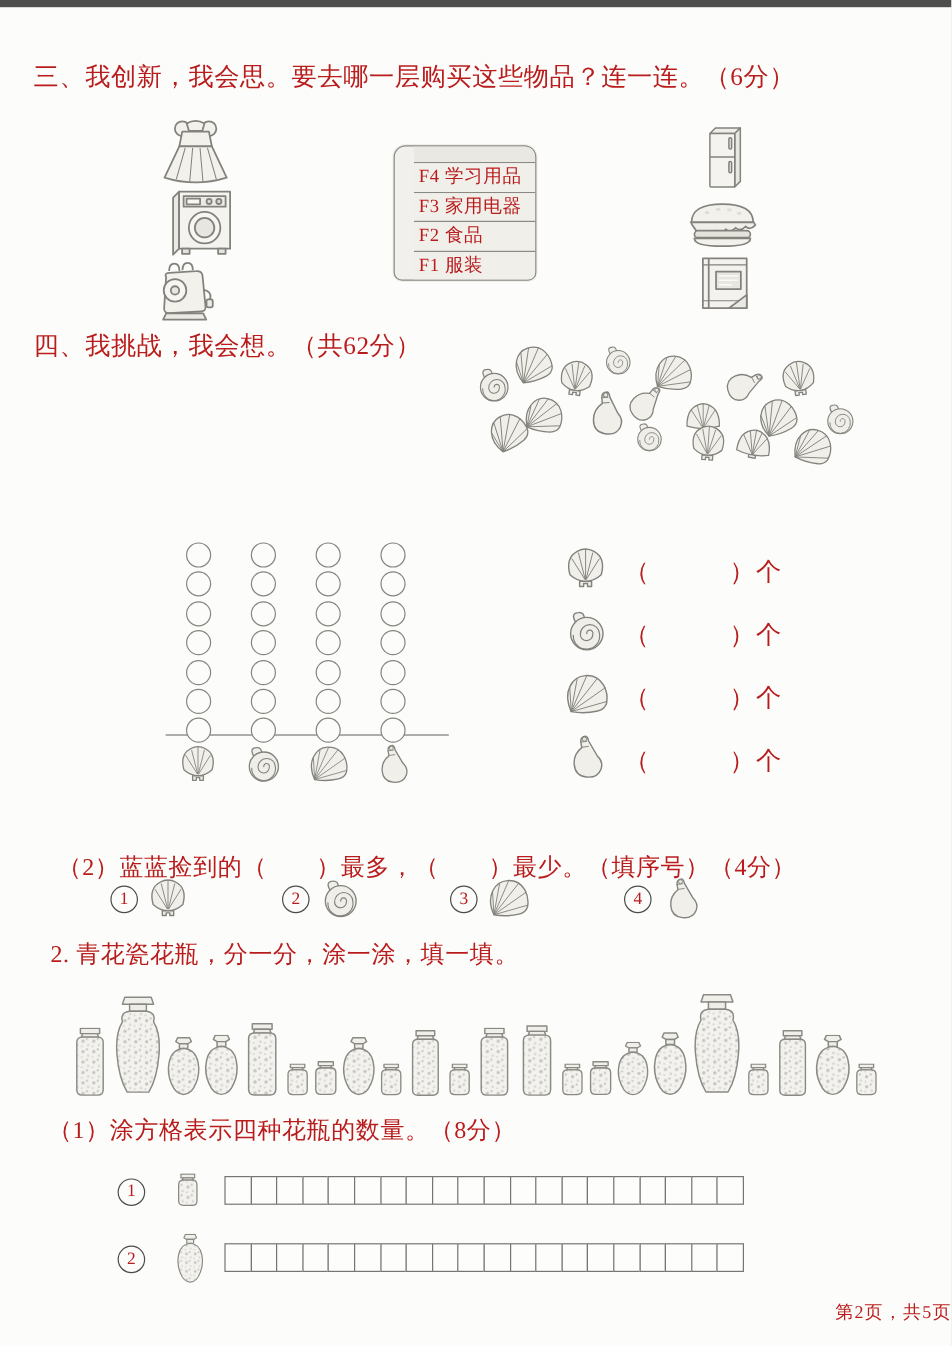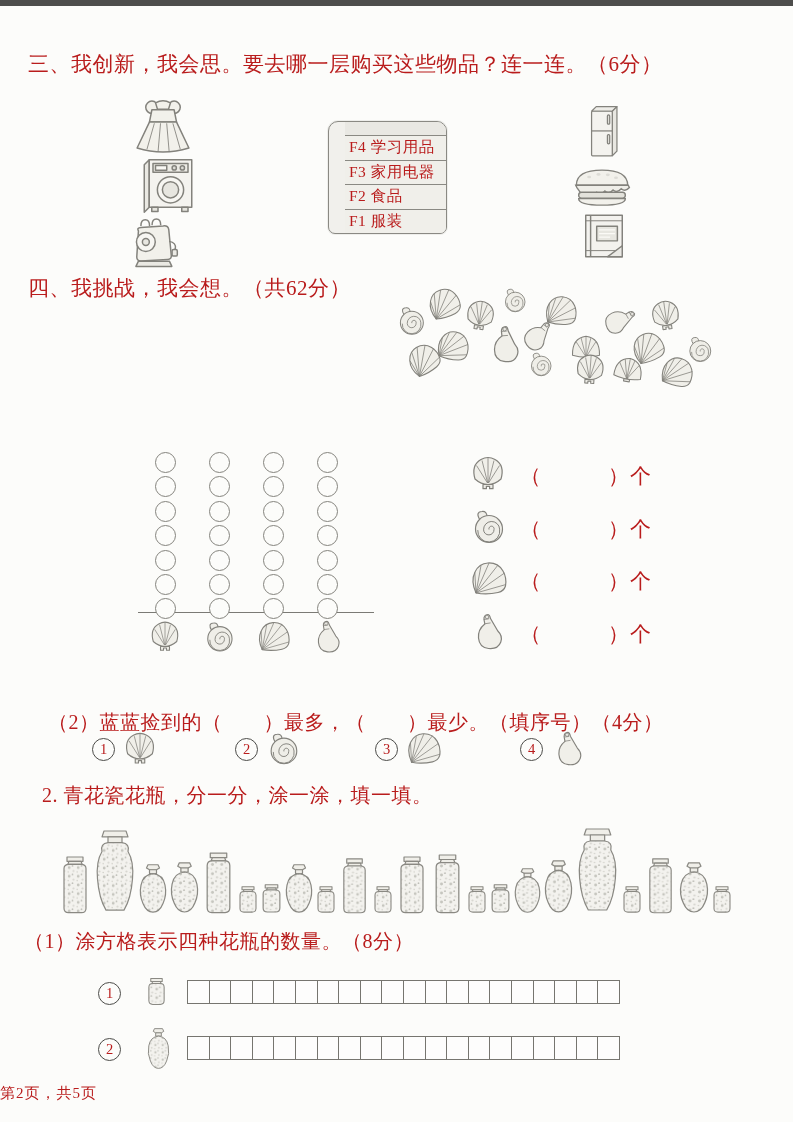--- a/index.html
+++ b/index.html
@@ -27,21 +27,21 @@
   
   .cnum{display:inline-flex;width:21px;height:21px;border:1.4px solid #4c4c49;border-radius:50%;
         align-items:center;justify-content:center;font-size:14.5px;line-height:1;background:transparent;}
   .opt{position:absolute;display:flex;align-items:center;gap:6px;}
   
   .vase-row{display:flex;align-items:flex-end;gap:1px;}
   
   .gridline{display:flex;}
   .gcell{box-sizing:border-box;width:22.7px;height:24px;border:1.1px solid #76756f;margin-left:-1.1px;background:#fdfdfc;}
   .gcell:first-child{margin-left:0;}
-  .footer{width:793px;text-align:left;font-size:15px;letter-spacing:1px;}
+  .footer{width:793px;text-align:right;font-size:15px;letter-spacing:1px;}
 </style>
 </head>
 <body>
 
 <div id="page">
   <div class="top-strip"></div>
 
   <svg width="0" height="0" style="position:absolute" aria-hidden="true">
     <defs>
       <pattern id="porc" width="9" height="9" patternUnits="userSpaceOnUse">
@@ -442,21 +442,21 @@
         <use href="#vase-tall-jar"></use>
       </svg>
       <svg width="32" height="52" viewBox="0 0 30 52" preserveAspectRatio="none">
         <use href="#vase-amphora"></use>
       </svg>
       <svg width="22" height="28" viewBox="0 0 22 30" preserveAspectRatio="none">
         <use href="#vase-small-jar"></use>
       </svg>
     </div>
 
-  <div class="abs body-txt" style="left:24px;top:928px;">（1）涂方格表示四种花瓶的数量。（8分）</div>
+  <div class="abs body-txt" style="left:40px;top:928px;">（1）涂方格表示四种花瓶的数量。（8分）</div>
   <div id="bar-rows">
       <div>
       <span class="abs cnum" style="left:98px;top:982px;">1</span>
       <span class="abs" style="left:146px;top:976px;"><svg width="21" height="32" viewBox="0 0 22 30">
             <use href="#vase-small-jar"></use>
           </svg></span>
       <div class="abs gridline" style="left:187px;top:980px;">
           <div class="gcell"></div>
           <div class="gcell"></div>
           <div class="gcell"></div>

